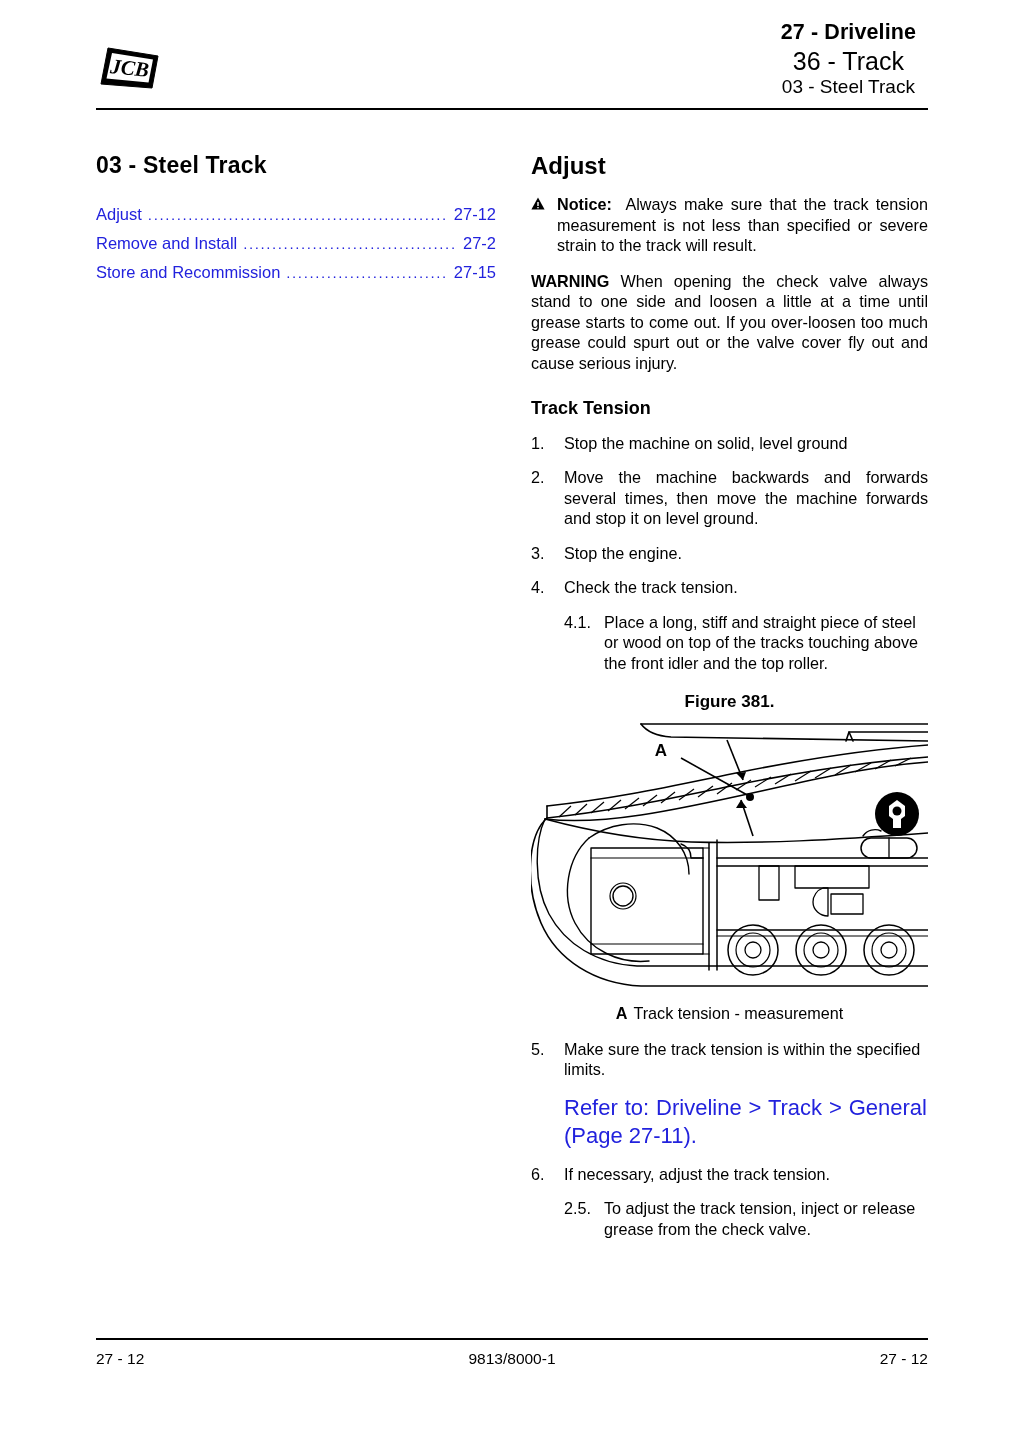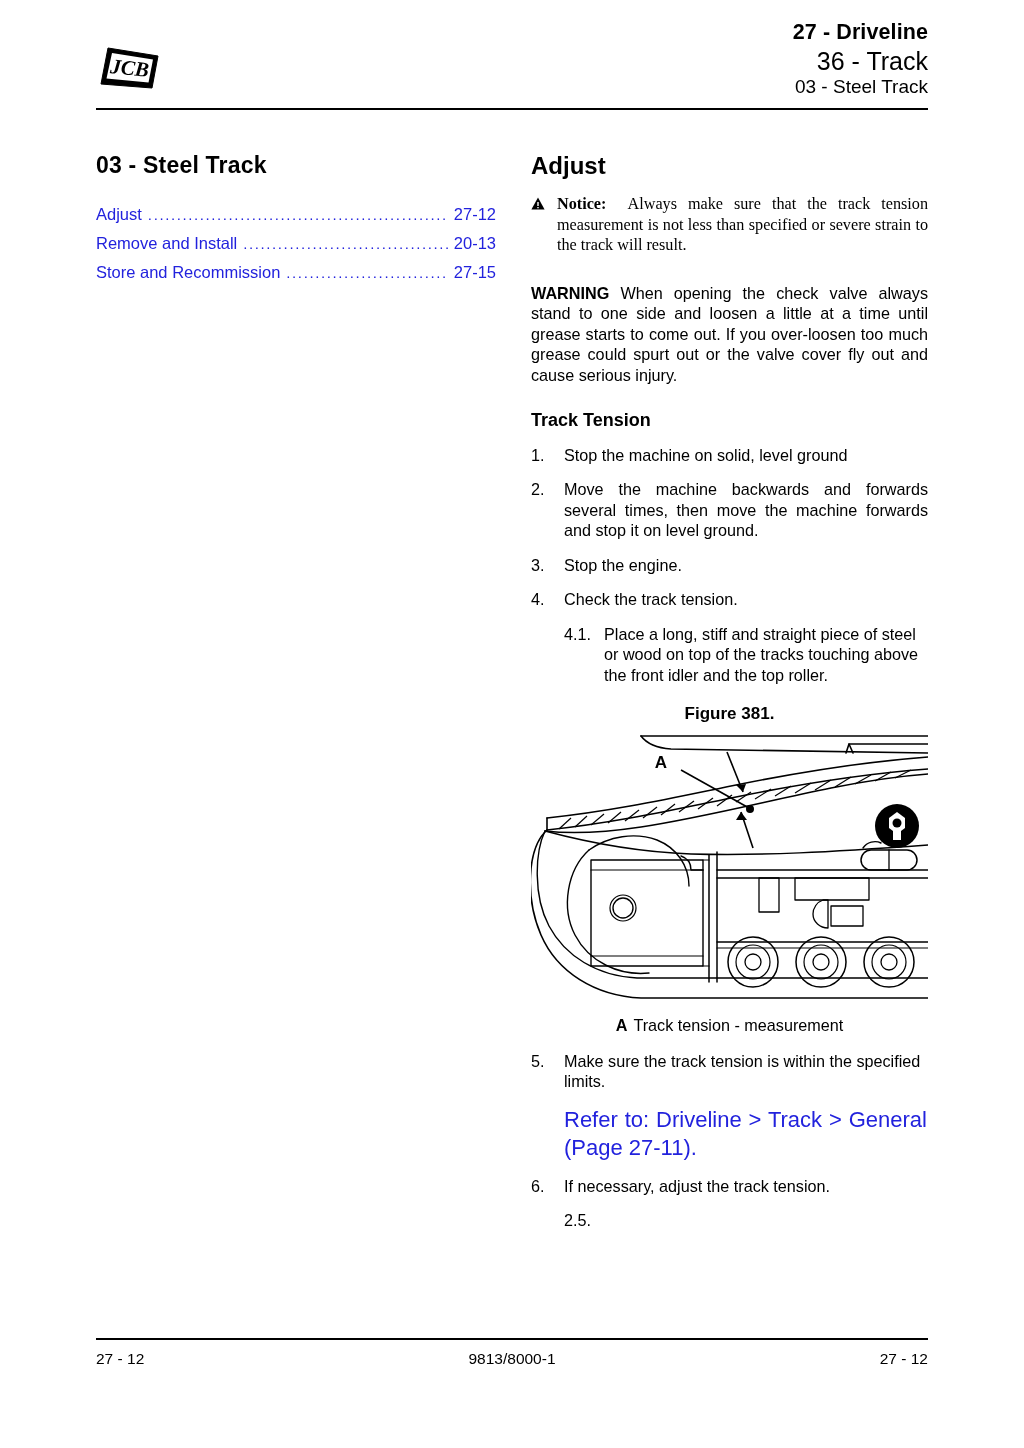--- a/index.html
+++ b/index.html
@@ -26,23 +26,23 @@
   }
   .logo {
     position: absolute;
     left: 0px;
     top: 22px;
     width: 66px;
     height: 52px;
   }
   .header-titles {
     position: absolute;
-    right: 0px;
+    right: 12px;
     top: 0px;
-    text-align: right;
+    text-align: center;
     line-height: 1.0;
   }
   .hdr-line1 {
     font-size: 21.5px;
     font-weight: bold;
     letter-spacing: 0.1px;
     margin-bottom: 5px;
   }
   .hdr-line2 {
     font-size: 25px;
@@ -120,22 +120,21 @@
     font-size: 16.2px;
     line-height: 1.27;
     margin: 0 0 14px 0;
     text-align: left;
   }
   p.justify { text-align: justify; }
 
   .notice-block {
     position: relative;
     padding-left: 26px;
-    margin-bottom: 27px;
-    font-family: Liberation Serif, serif;
+    margin-bottom: 15px;
   }
   .tri-icon {
     position: absolute;
     left: 0px;
     top: 3px;
     width: 14px;
     height: 13px;
   }
   .bold { font-weight: bold; }
 
@@ -248,21 +247,21 @@
 
   <div class="toc">
     <div class="toc-row">
       <span class="toc-label">Adjust</span>
       <span class="toc-dots">................................................................</span>
       <span class="toc-page">27-12</span>
     </div>
     <div class="toc-row">
       <span class="toc-label">Remove and Install</span>
       <span class="toc-dots">................................................................</span>
-      <span class="toc-page">20-13</span>
+      <span class="toc-page">27-2</span>
     </div>
     <div class="toc-row">
       <span class="toc-label">Store and Recommission</span>
       <span class="toc-dots">................................................................</span>
       <span class="toc-page">27-15</span>
     </div>
   </div>
 </div>
 
 <div class="col-right">
@@ -419,20 +418,21 @@
 
   <div class="link-ref">Refer to: Driveline &gt; Track &gt; General (Page 27-11).</div>
 
   <div class="step">
     <span class="step-num">6.</span>
     <span class="step-body noj">If necessary, adjust the track tension.</span>
   </div>
 
   <div class="substep">
     <span class="substep-num">2.5.</span>
+    <span class="substep-body">To adjust the track tension, inject or release grease from the check valve.</span>
   </div>
 </div>
 
 <div class="footer-rule"></div>
 <div class="footer">
   <span>27 - 12</span>
   <span class="footer-center">9813/8000-1</span>
   <span>27 - 12</span>
 </div>
 

